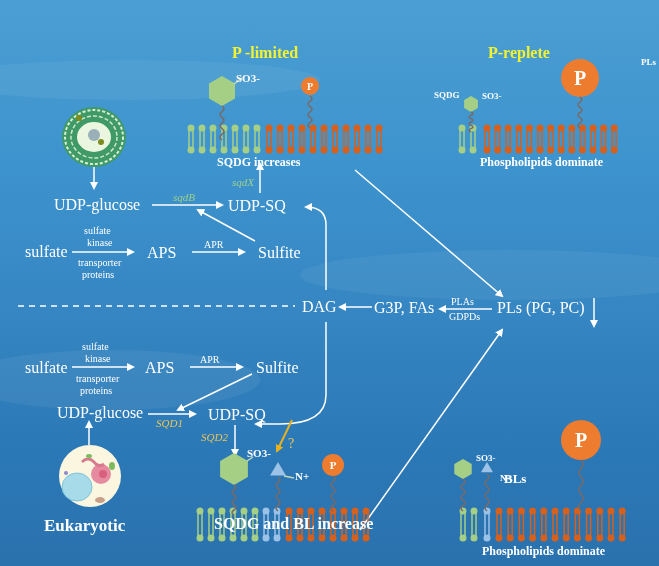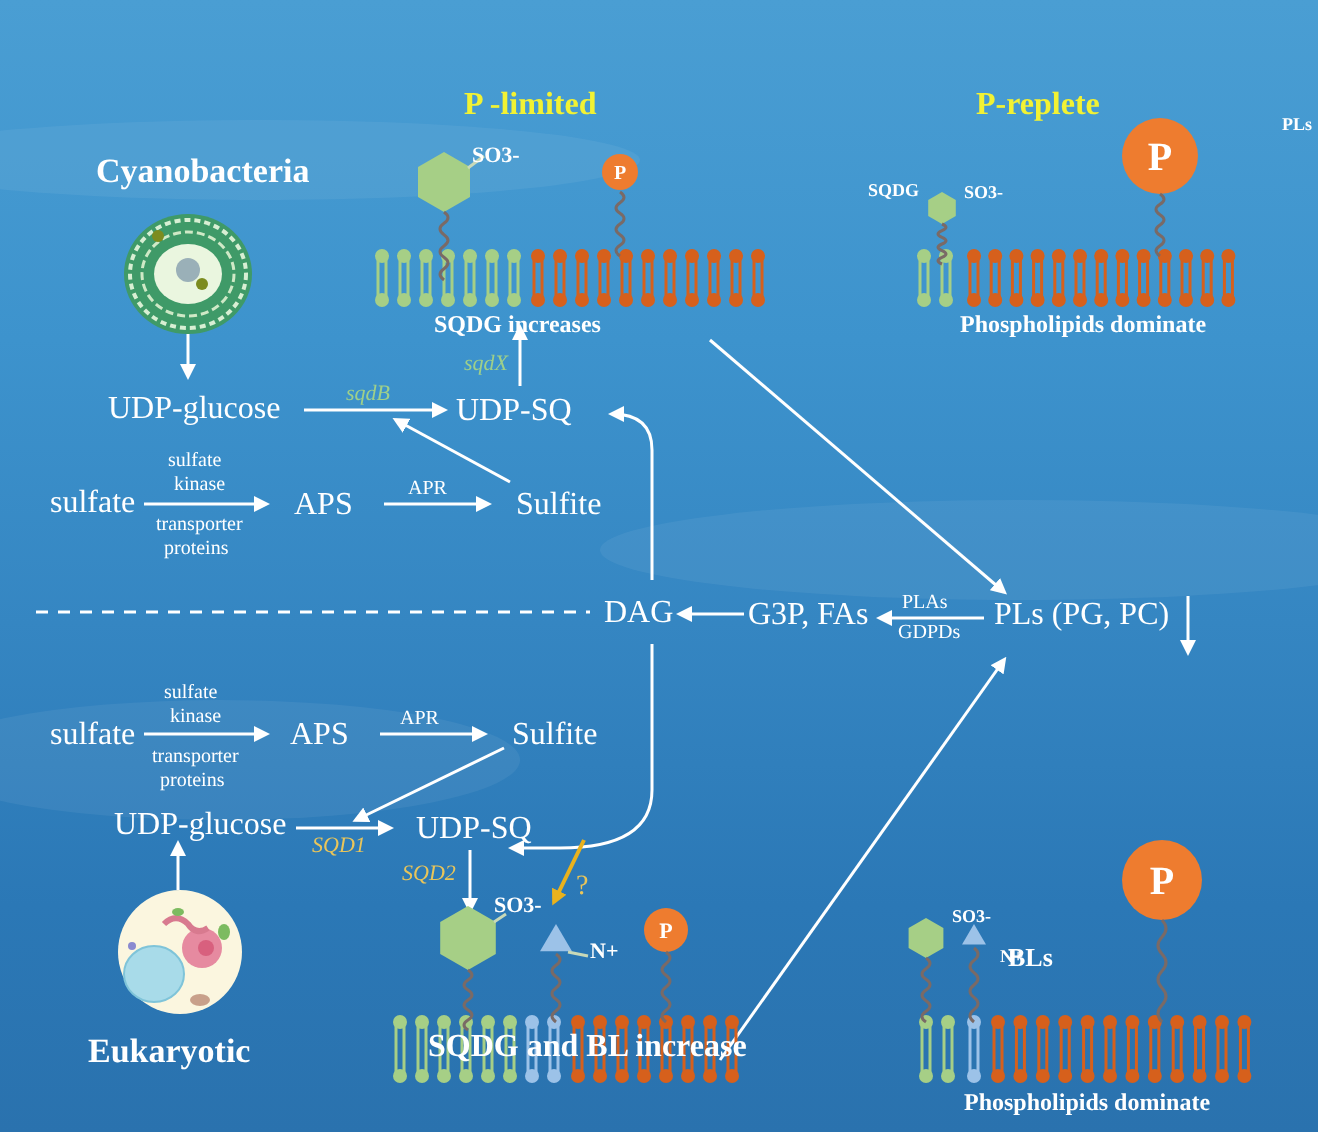--- a/index.html
+++ b/index.html
@@ -365,21 +365,20 @@
         <path d="M463,479 Q467,481.6666666666667 463,484.3333333333333 Q459,487 463,489.6666666666667 Q467,492.33333333333337 463,495 Q459,497.6666666666667 463,500.3333333333333 Q467,503 463,505.6666666666667 Q459,508.33333333333337 463,511" stroke="#7a6a66" stroke-width="1.5" fill="none"></path>
         <polygon points="487,462 481,472.2 493,472.2" fill="#9cc2e8"></polygon>
         <path d="M487,474 Q491,477.0833333333333 487,480.1666666666667 Q483,483.25 487,486.3333333333333 Q491,489.41666666666663 487,492.5 Q483,495.5833333333333 487,498.6666666666667 Q491,501.75 487,504.8333333333333 Q483,507.91666666666663 487,511" stroke="#7a6a66" stroke-width="1.5" fill="none"></path>
         <circle cx="581" cy="440" r="20" fill="#ee7c2f"></circle>
         <text x="581" y="447" text-anchor="middle" fill="#fff" font-size="20" font-weight="bold" font-family="Liberation Serif, serif">P</text>
         <path d="M581,460 Q585,464.25 581,468.5 Q577,472.75 581,477 Q585,481.25 581,485.5 Q577,489.75 581,494 Q585,498.25 581,502.5 Q577,506.75 581,511" stroke="#7a6a66" stroke-width="1.5" fill="none"></path>
       </g>
   </svg>
 
 
-  <div class="t h" style="left:48px;top:77px;font-size:17px;">Cyanobacteria</div>
   <div class="t h" style="left:44px;top:517px;font-size:17px;">Eukaryotic</div>
 
   <div class="t h yellow" style="left:232px;top:45px;font-size:16px;">P -limited</div>
   <div class="t h yellow" style="left:488px;top:45px;font-size:16px;">P-replete</div>
 
   <div class="t h md" style="left:217px;top:156px;font-size:12px;">SQDG increases</div>
   <div class="t h md" style="left:480px;top:156px;font-size:12px;">Phospholipids dominate</div>
   <div class="t h md" style="left:214px;top:516px;font-size:16px;">SQDG and BL increase</div>
   <div class="t h md" style="left:482px;top:545px;font-size:12px;">Phospholipids dominate</div>
 

